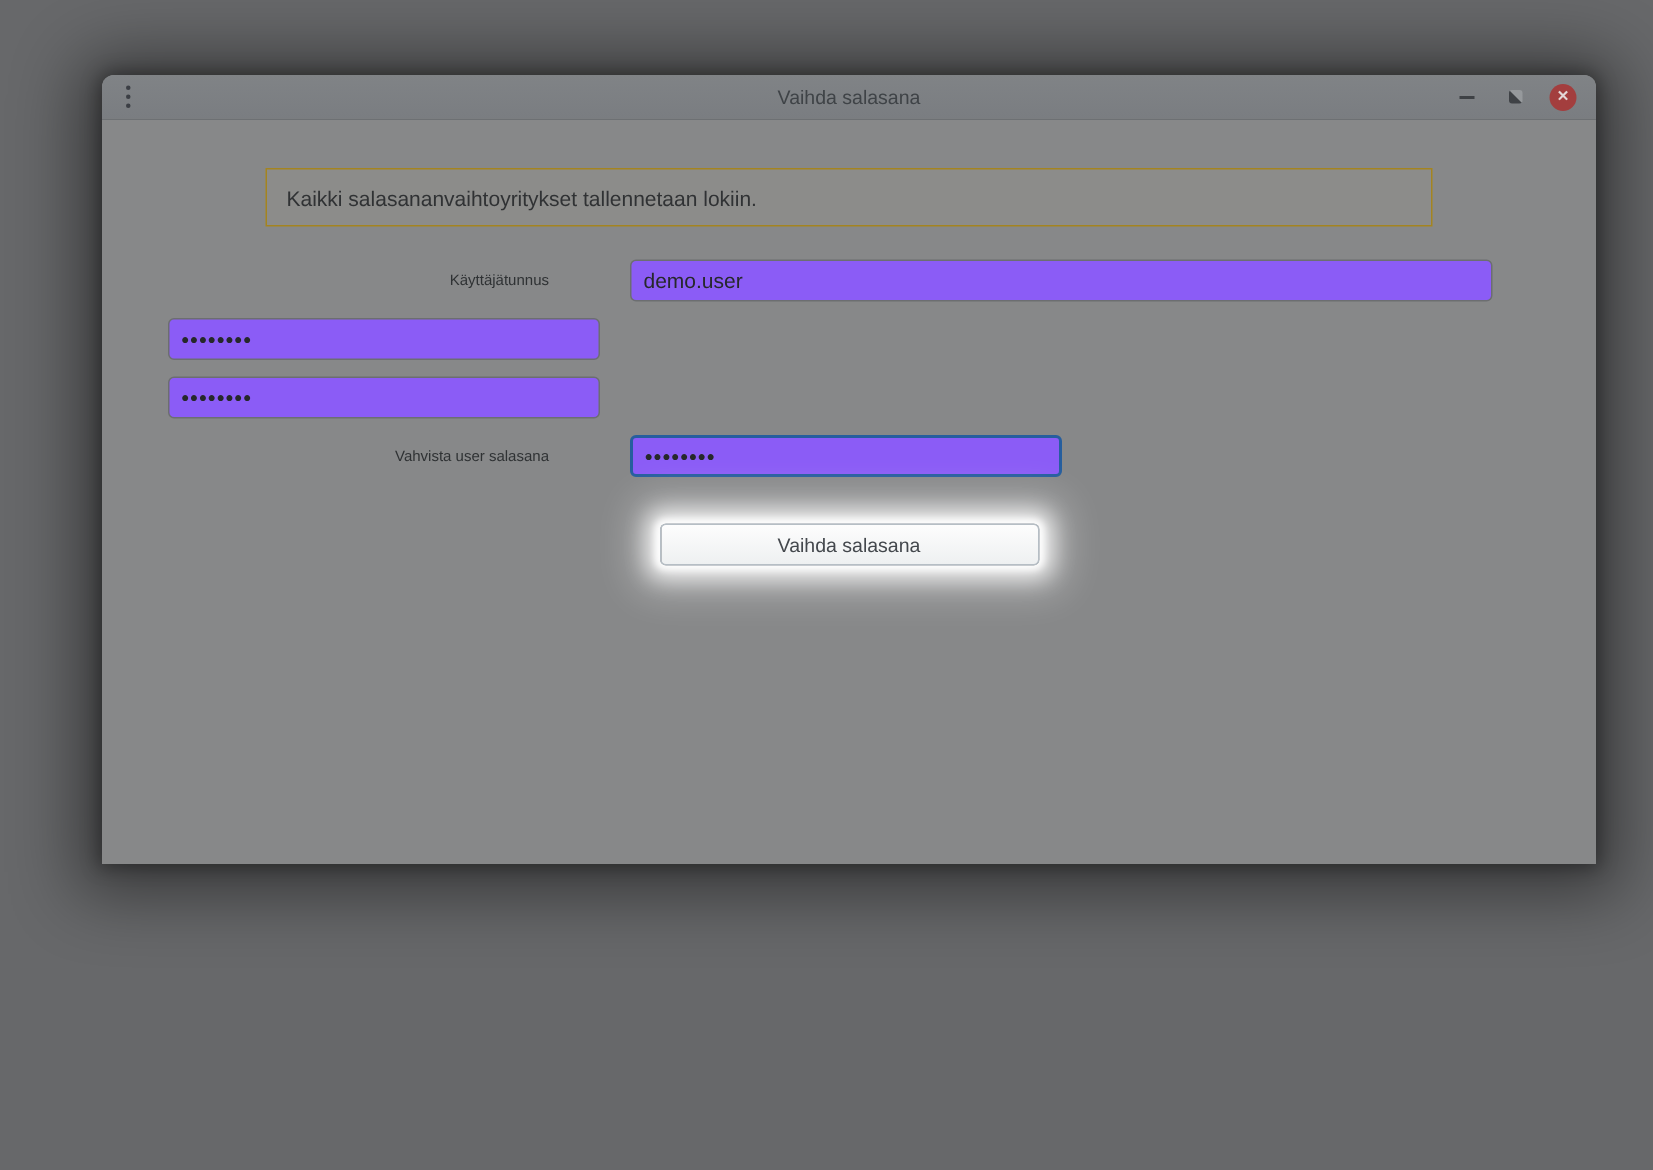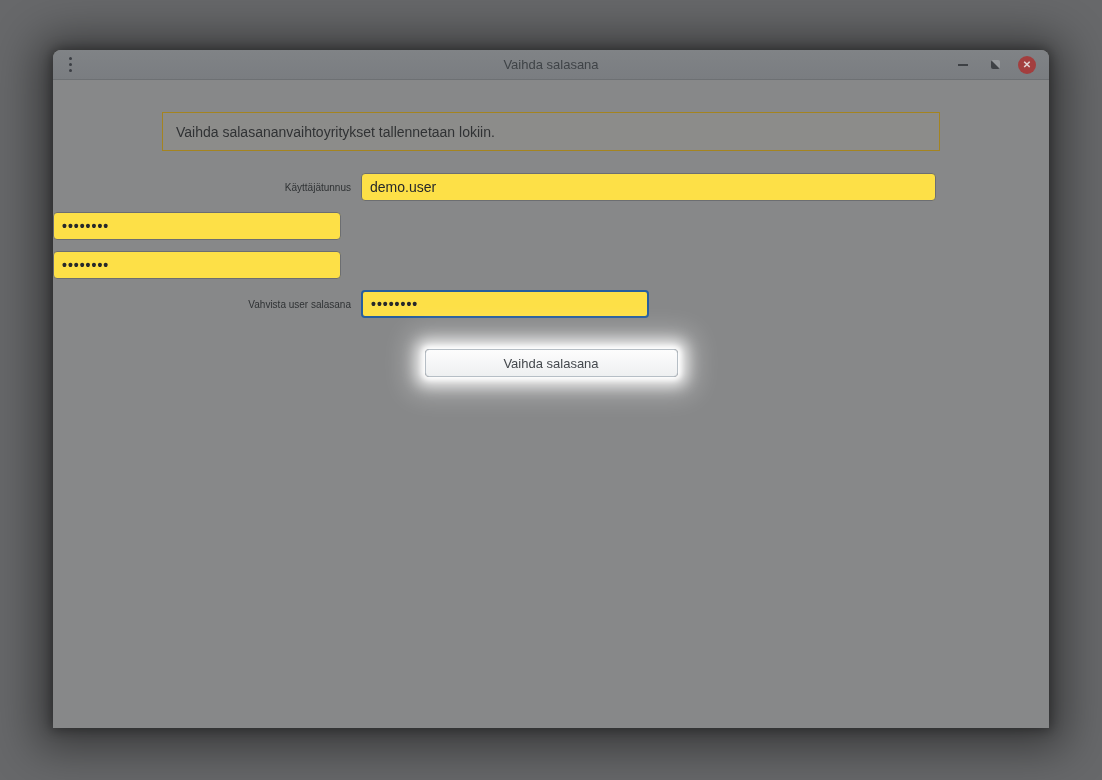--- a/index.html
+++ b/index.html
@@ -9,22 +9,22 @@
     overflow: hidden;
   }
   body {
     position: relative;
     background: #67686a;
   }
 
   
   .window {
     position: absolute;
-    left: 53px; top: 50px;
-    width: 996px; height: 678px;
+    left: 68px; top: 50px;
+    width: 996px; height: 526px;
     background: #878889;
     border-radius: 8px 8px 0 0;
     box-shadow: 0 0 12px 2px rgba(0,0,0,0.35), 0 4px 45px 16px rgba(0,0,0,0.45);
   }
 
   
   .titlebar {
     position: relative;
     height: 30px;
     background: linear-gradient(#808386, #7a7d81);
@@ -100,28 +100,29 @@
   }
   .row label {
     width: 298px;
     text-align: right;
     margin-right: 10px;
     font-size: 10px;
     color: #2f3234;
   }
   .row input {
     height: 28px;
-    background: #fde047;
+    background: #8b5cf6;
     border: 1px solid #6c6e71;
     border-radius: 4px;
     padding: 0 8px;
     font-family: "Liberation Sans", sans-serif;
     font-size: 14px;
     color: #26282b;
     outline: none;
+    margin-left: 44px;
   }
   .input-wide { width: 575px; }
   .input-narrow { width: 288px; }
   .dots { font-size: 13px; font-weight: bold; letter-spacing: 1px; color: #1b1d1f; }
   .row input.focused {
     border: 2px solid #265e9e;
   }
 
   .button-area {
     position: absolute;
@@ -163,21 +164,21 @@
       <div class="ctl">
         <span class="restore-glyph"></span>
       </div>
       <div class="ctl">
         <span class="close-circle">✕</span>
       </div>
     </div>
   </div>
 
   <div class="banner">
-    <span>Vaihda salasananvaihtoyritykset tallennetaan lokiin.</span>
+    <span>Kaikki salasananvaihtoyritykset tallennetaan lokiin.</span>
   </div>
 
   <div class="form-area">
     <div class="row">
       <label>Käyttäjätunnus</label>
       <input type="text" class="input-wide" value="demo.user" style="">
     </div>
     <div class="row">
       <input type="text" class="input-narrow dots" value="••••••••" style="">
     </div>

